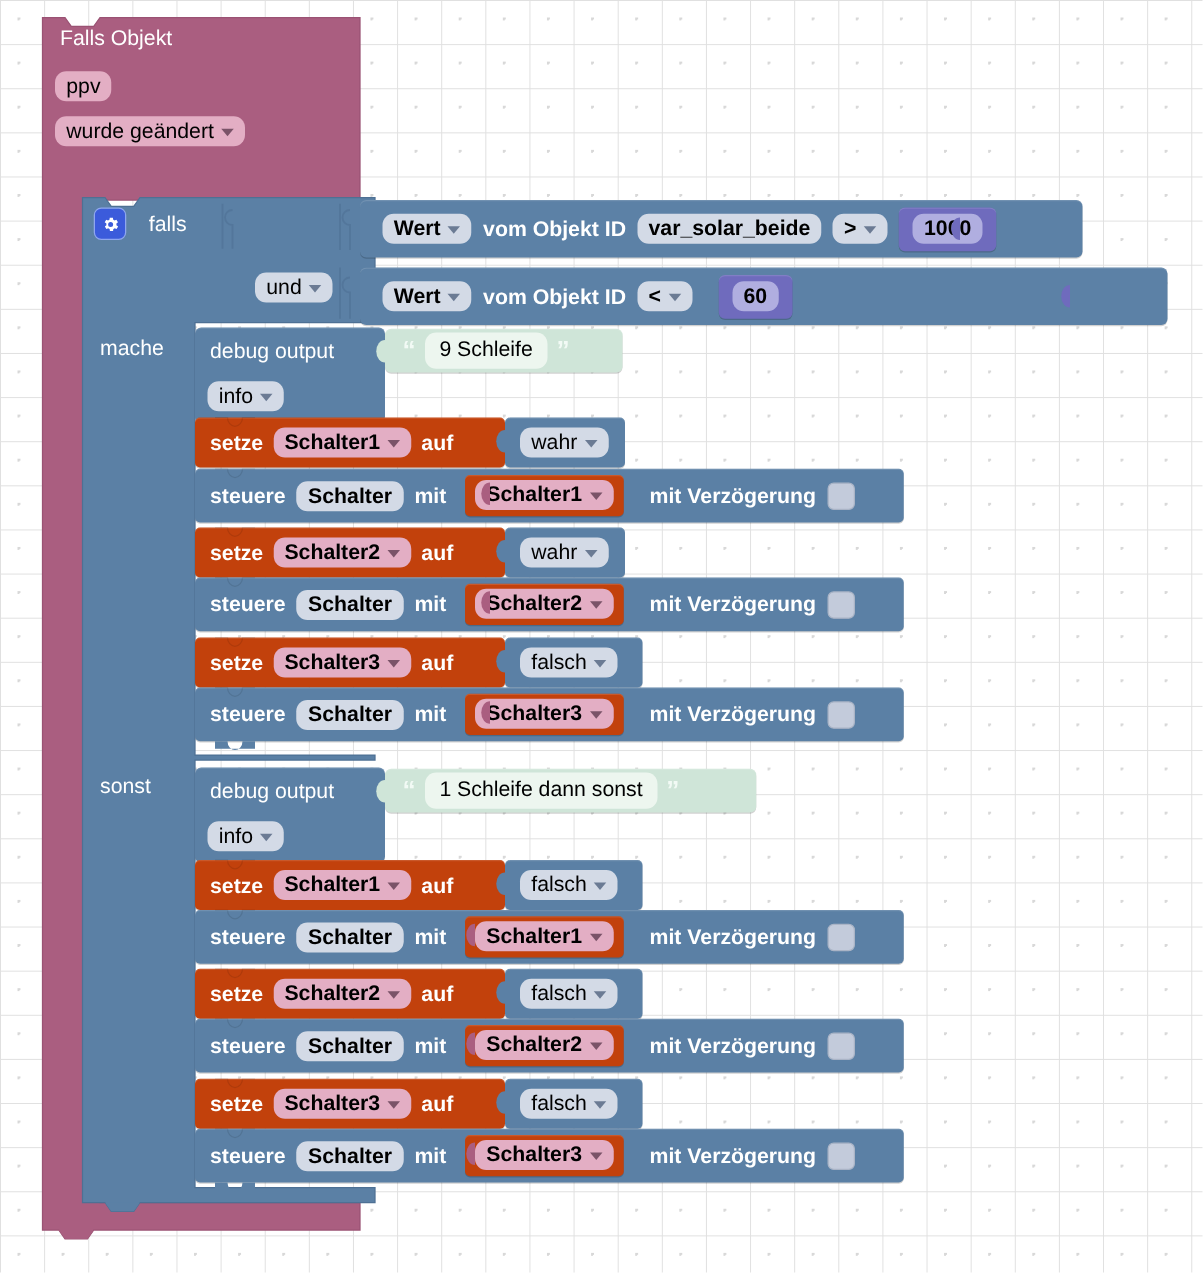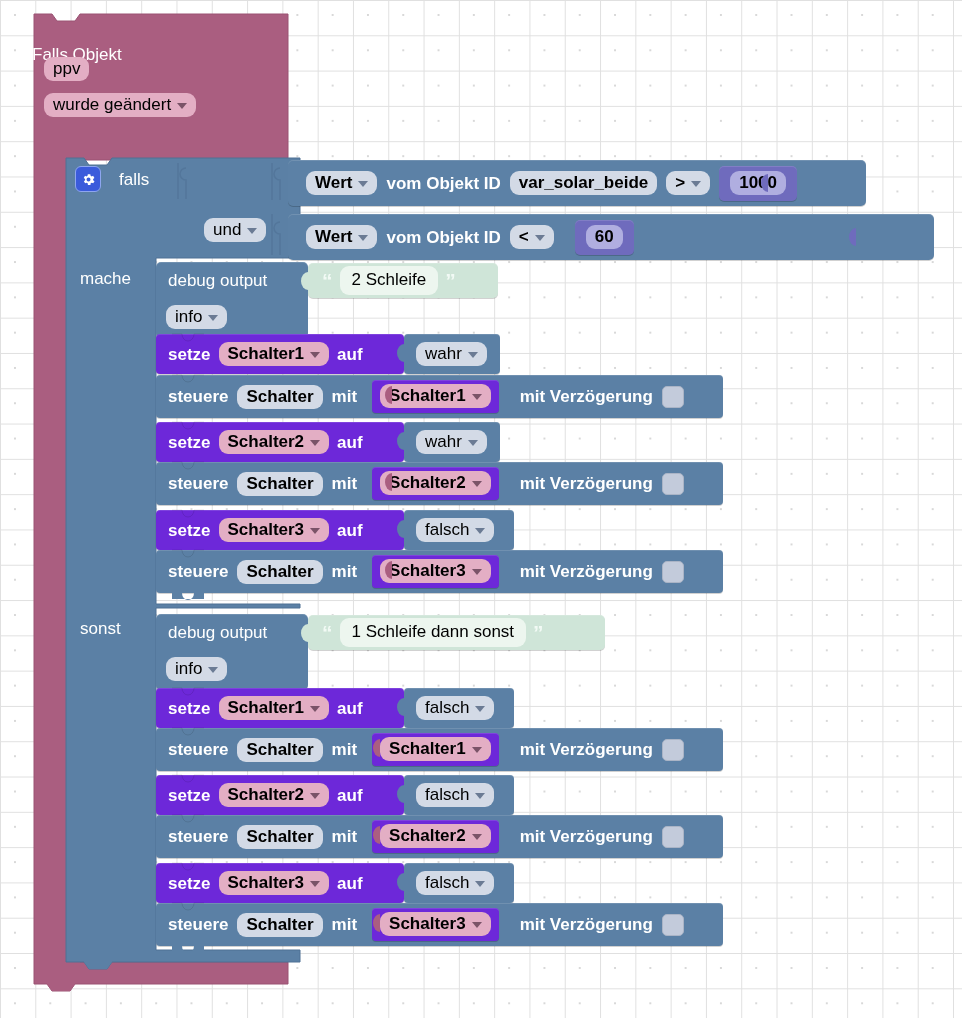--- a/index.html
+++ b/index.html
@@ -40,21 +40,21 @@
   .field-pink{background:#e3aec4;color:#000;}
   .field-purple{background:#b0aee0;color:#000;}
   .caret{
     display:inline-block;width:0;height:0;margin-left:6px;
     border-left:5px solid transparent;border-right:5px solid transparent;
     border-top:6px solid #5b6b86;vertical-align:middle;
   }
   .caret-dark{border-top-color:#7a5368;}
   .caret-grey{border-top-color:#6b7b94;}
   .row{display:flex;align-items:center;height:100%;gap:7px;padding-left:12px;font-weight:bold;}
-  .c-pink{background:#6d28d9;}
+  .c-pink{background:#c2410c;}
   .c-blue{background:#5b80a5;}
   .c-blue2{background:#5c81a6;}
   .c-mint{background:#cfe5d8;}
   .c-purple{background:#6f6bbd;}
 
   .shadow{box-shadow:0 1px 0 rgba(0,0,0,.18), inset 0 1px 0 rgba(255,255,255,.13);}
 
   
   svg.shape{position:absolute;left:0;top:0;overflow:visible;}
 
@@ -105,21 +105,21 @@
       L300,604
       L300,608
       L156,608
       L156,950
       L300,950
       L300,962
       L112,962 L107,969 L89,969 L84,962 L66,962
       Z" fill="#5b80a5" stroke="#4e7094" stroke-width="1"></path>
   </svg>
 
-  <div class="blk" style="left:32px;top:22px;margin-top:24px;">
+  <div class="blk" style="left:48px;top:22px;">
     <span class="txt">Falls Objekt</span>
   </div>
   <div class="blk" style="left:44px;top:57px;">
     <span class="field field-pink">ppv</span>
   </div>
   <div class="blk" style="left:44px;top:93px;">
     <span class="field field-pink"><span>wurde geändert</span><i class="caret caret-dark"></i></span>
   </div>
 
   <div class="blk" style="left:75px;top:166px;display:flex;align-items:center;gap:18px;">
@@ -179,21 +179,21 @@
     <div style="position:absolute;left:12px;top:10px;">
       <span class="txt">debug output</span>
     </div>
     <div style="position:absolute;left:10px;top:43px;">
       <span class="field field-lite"><span>info</span><i class="caret caret-grey"></i></span>
     </div>
   </div>
 
   <div class="blk c-mint shadow" style="left:308px;top:263px;width:190px;height:35px;border-radius:5px;display:flex;align-items:center;gap:7px;padding-left:14px;box-sizing:border-box;">
     <span class="quote">“</span>
-    <span class="strfield">2 Schleife</span>
+    <span class="strfield">9 Schleife</span>
     <span class="quote">”</span>
   </div>
 
   <div class="blk c-pink shadow" style="left:156px;top:334px;width:248px;height:40px;border-radius:4px;">
     <div class="row" style="gap:8px;">
       <span class="txt">setze</span>
       <span class="field field-pink"><span>Schalter1</span><i class="caret caret-dark"></i></span>
       <span class="txt">auf</span>
     </div>
   </div>

